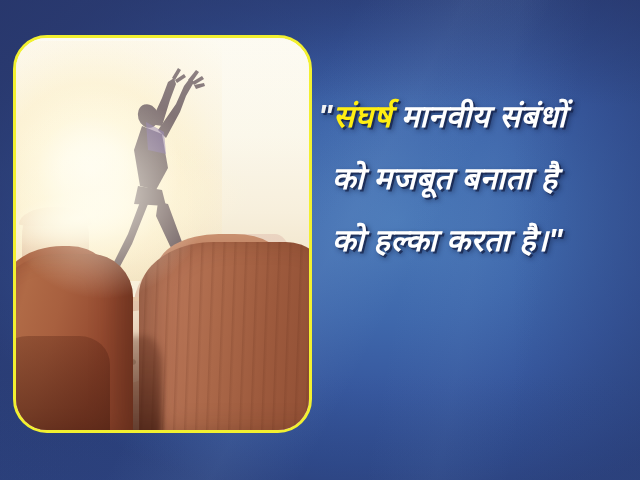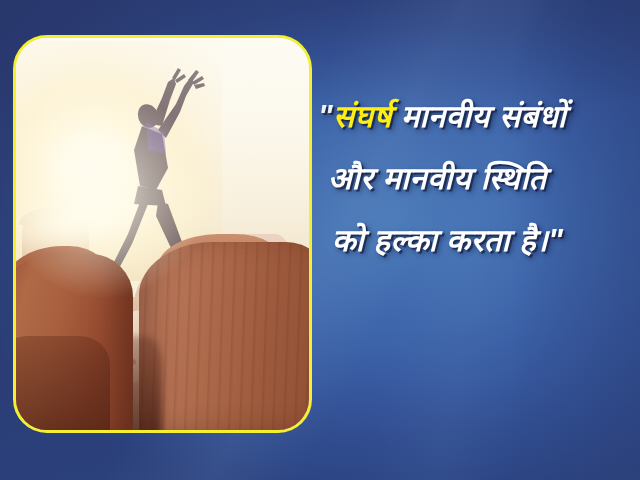--- a/index.html
+++ b/index.html
@@ -359,17 +359,17 @@
       <div class="rock-left-top"></div>
       <div class="rock-left"></div>
       <div class="rock-left-shade"></div>
 
       <div class="photo-haze"></div>
     </div>
   </div>
 
   <div id="quote">
     <div class="quote-line line-1"><span class="qmark">"</span><span class="hl">संघर्ष</span><span> मानवीय संबंधों</span></div>
-    <div class="quote-line line-3">और मानवीय स्थिति</div>
+    <div class="quote-line line-2">को मजबूत बनाता है</div>
     <div class="quote-line line-4">को हल्का करता है।"</div>
   </div>
 
 </div>
 
 </body></html>

